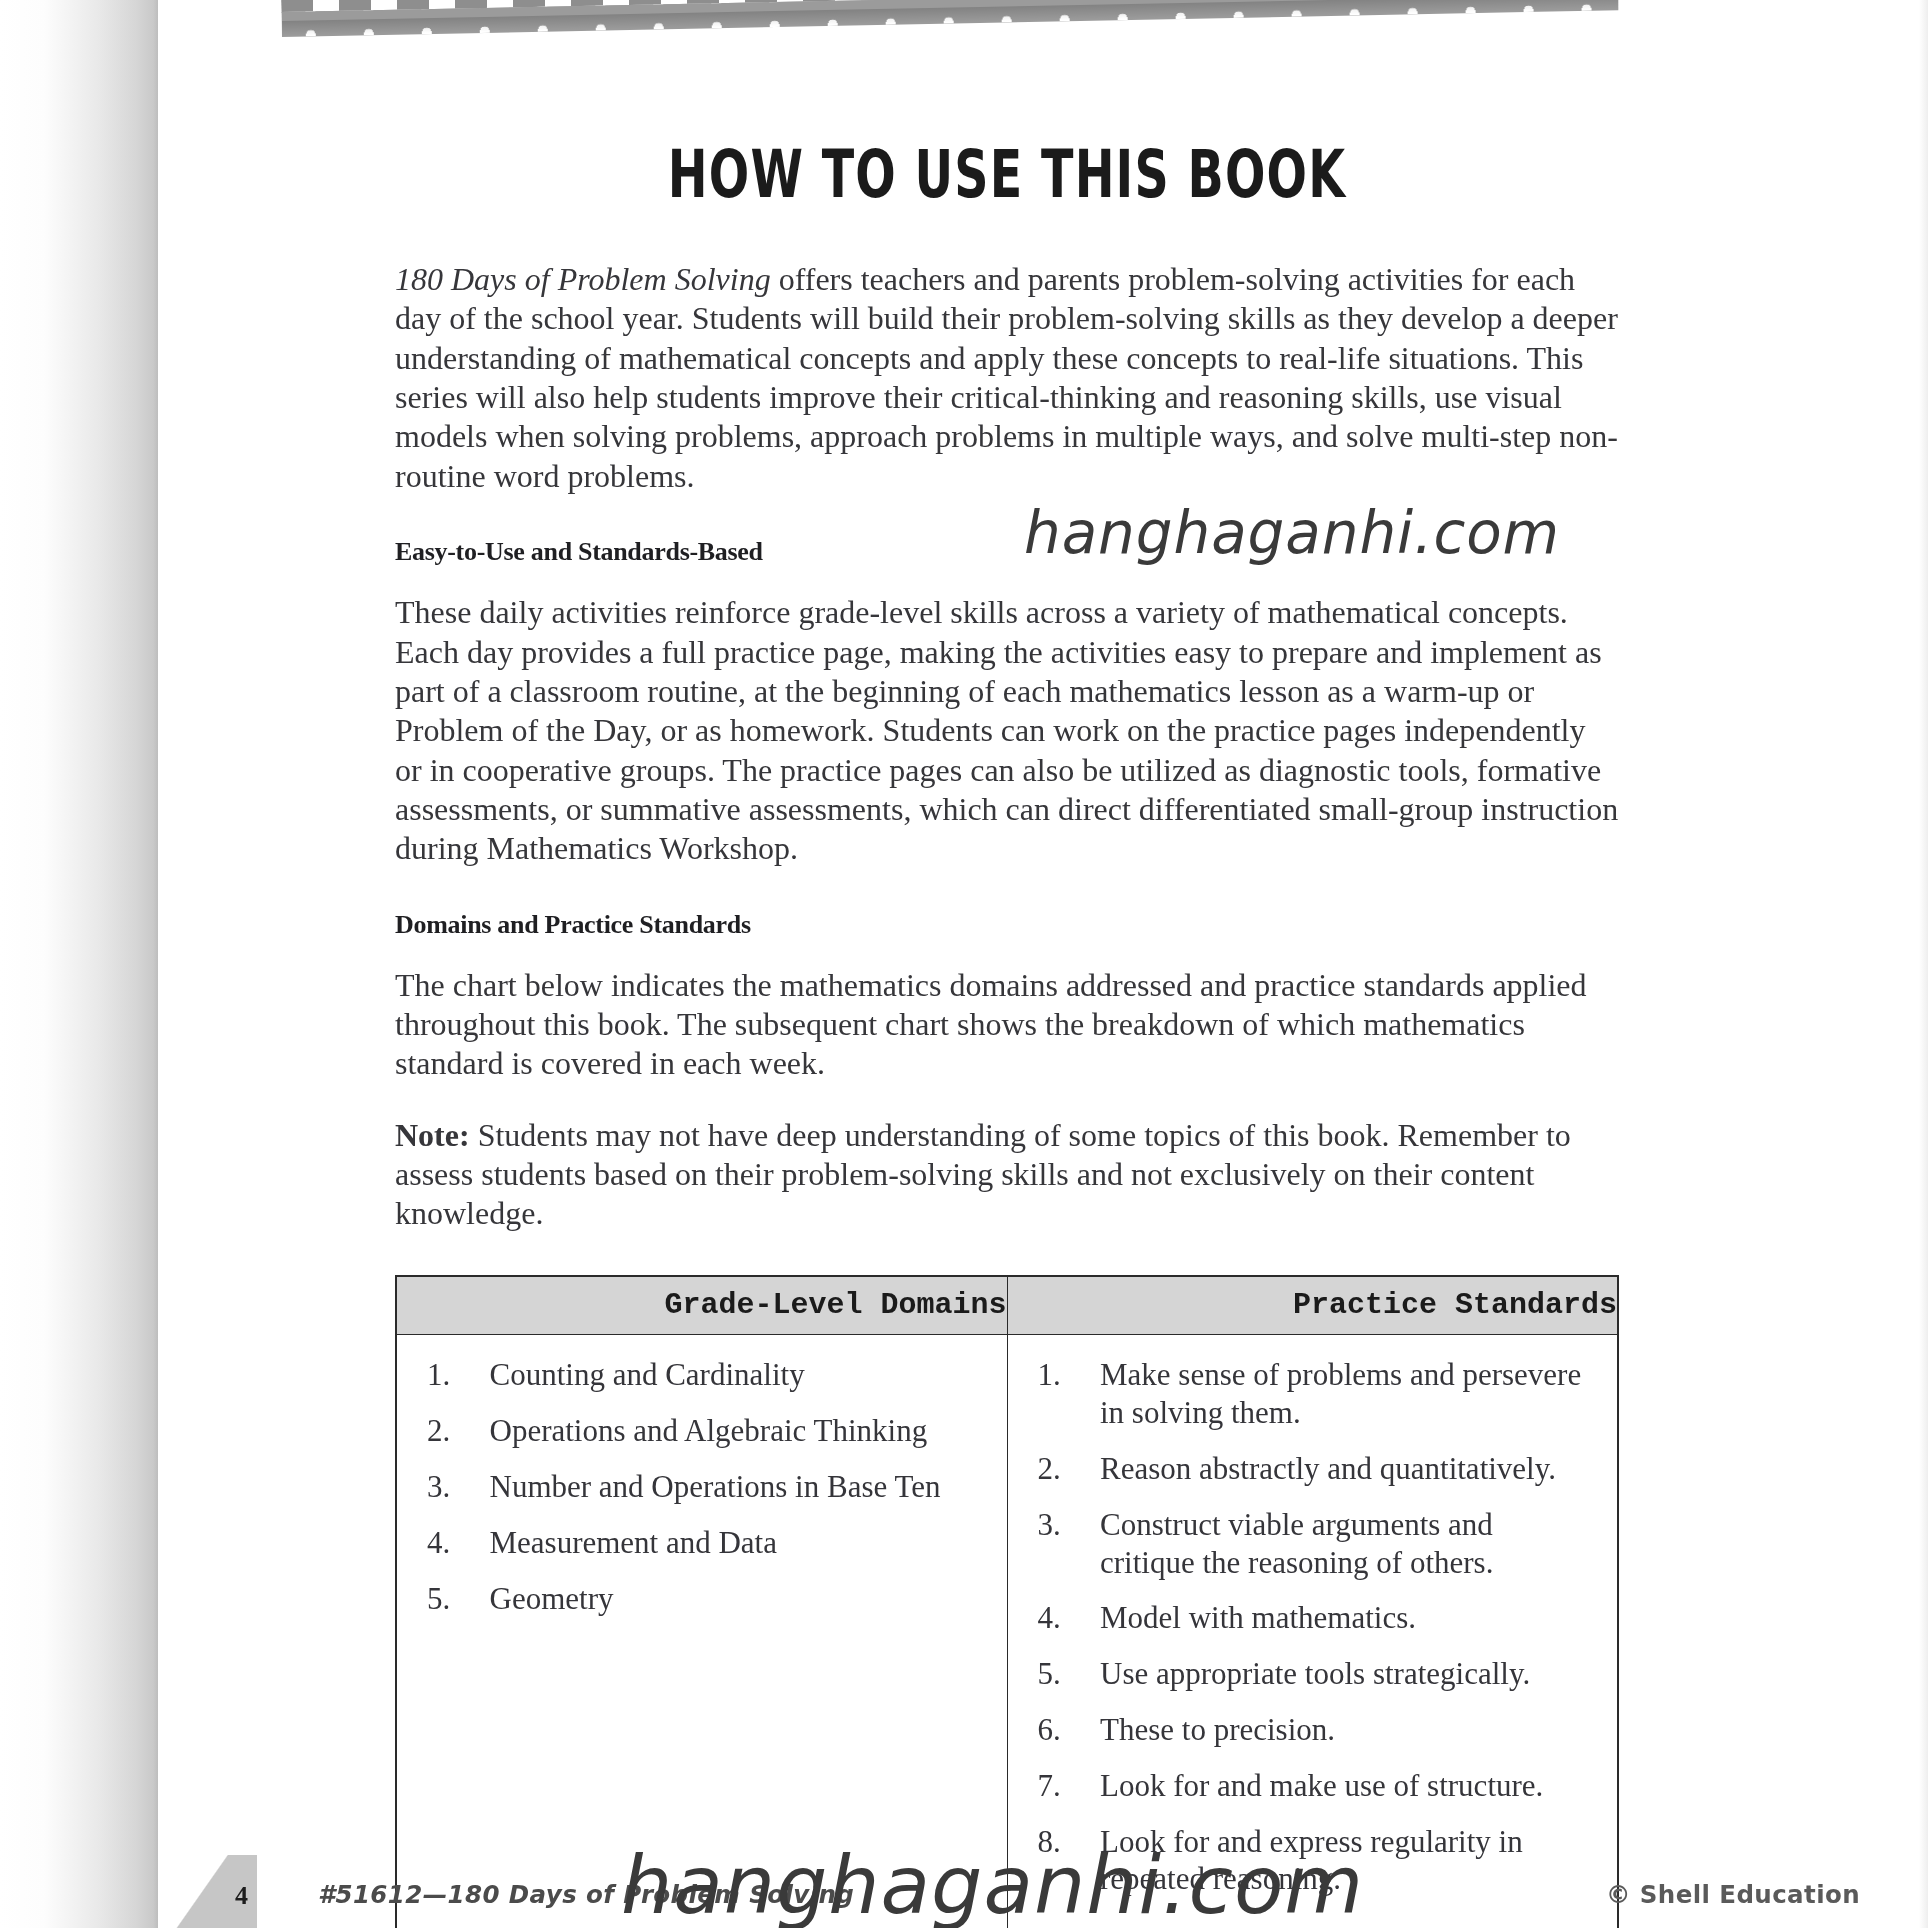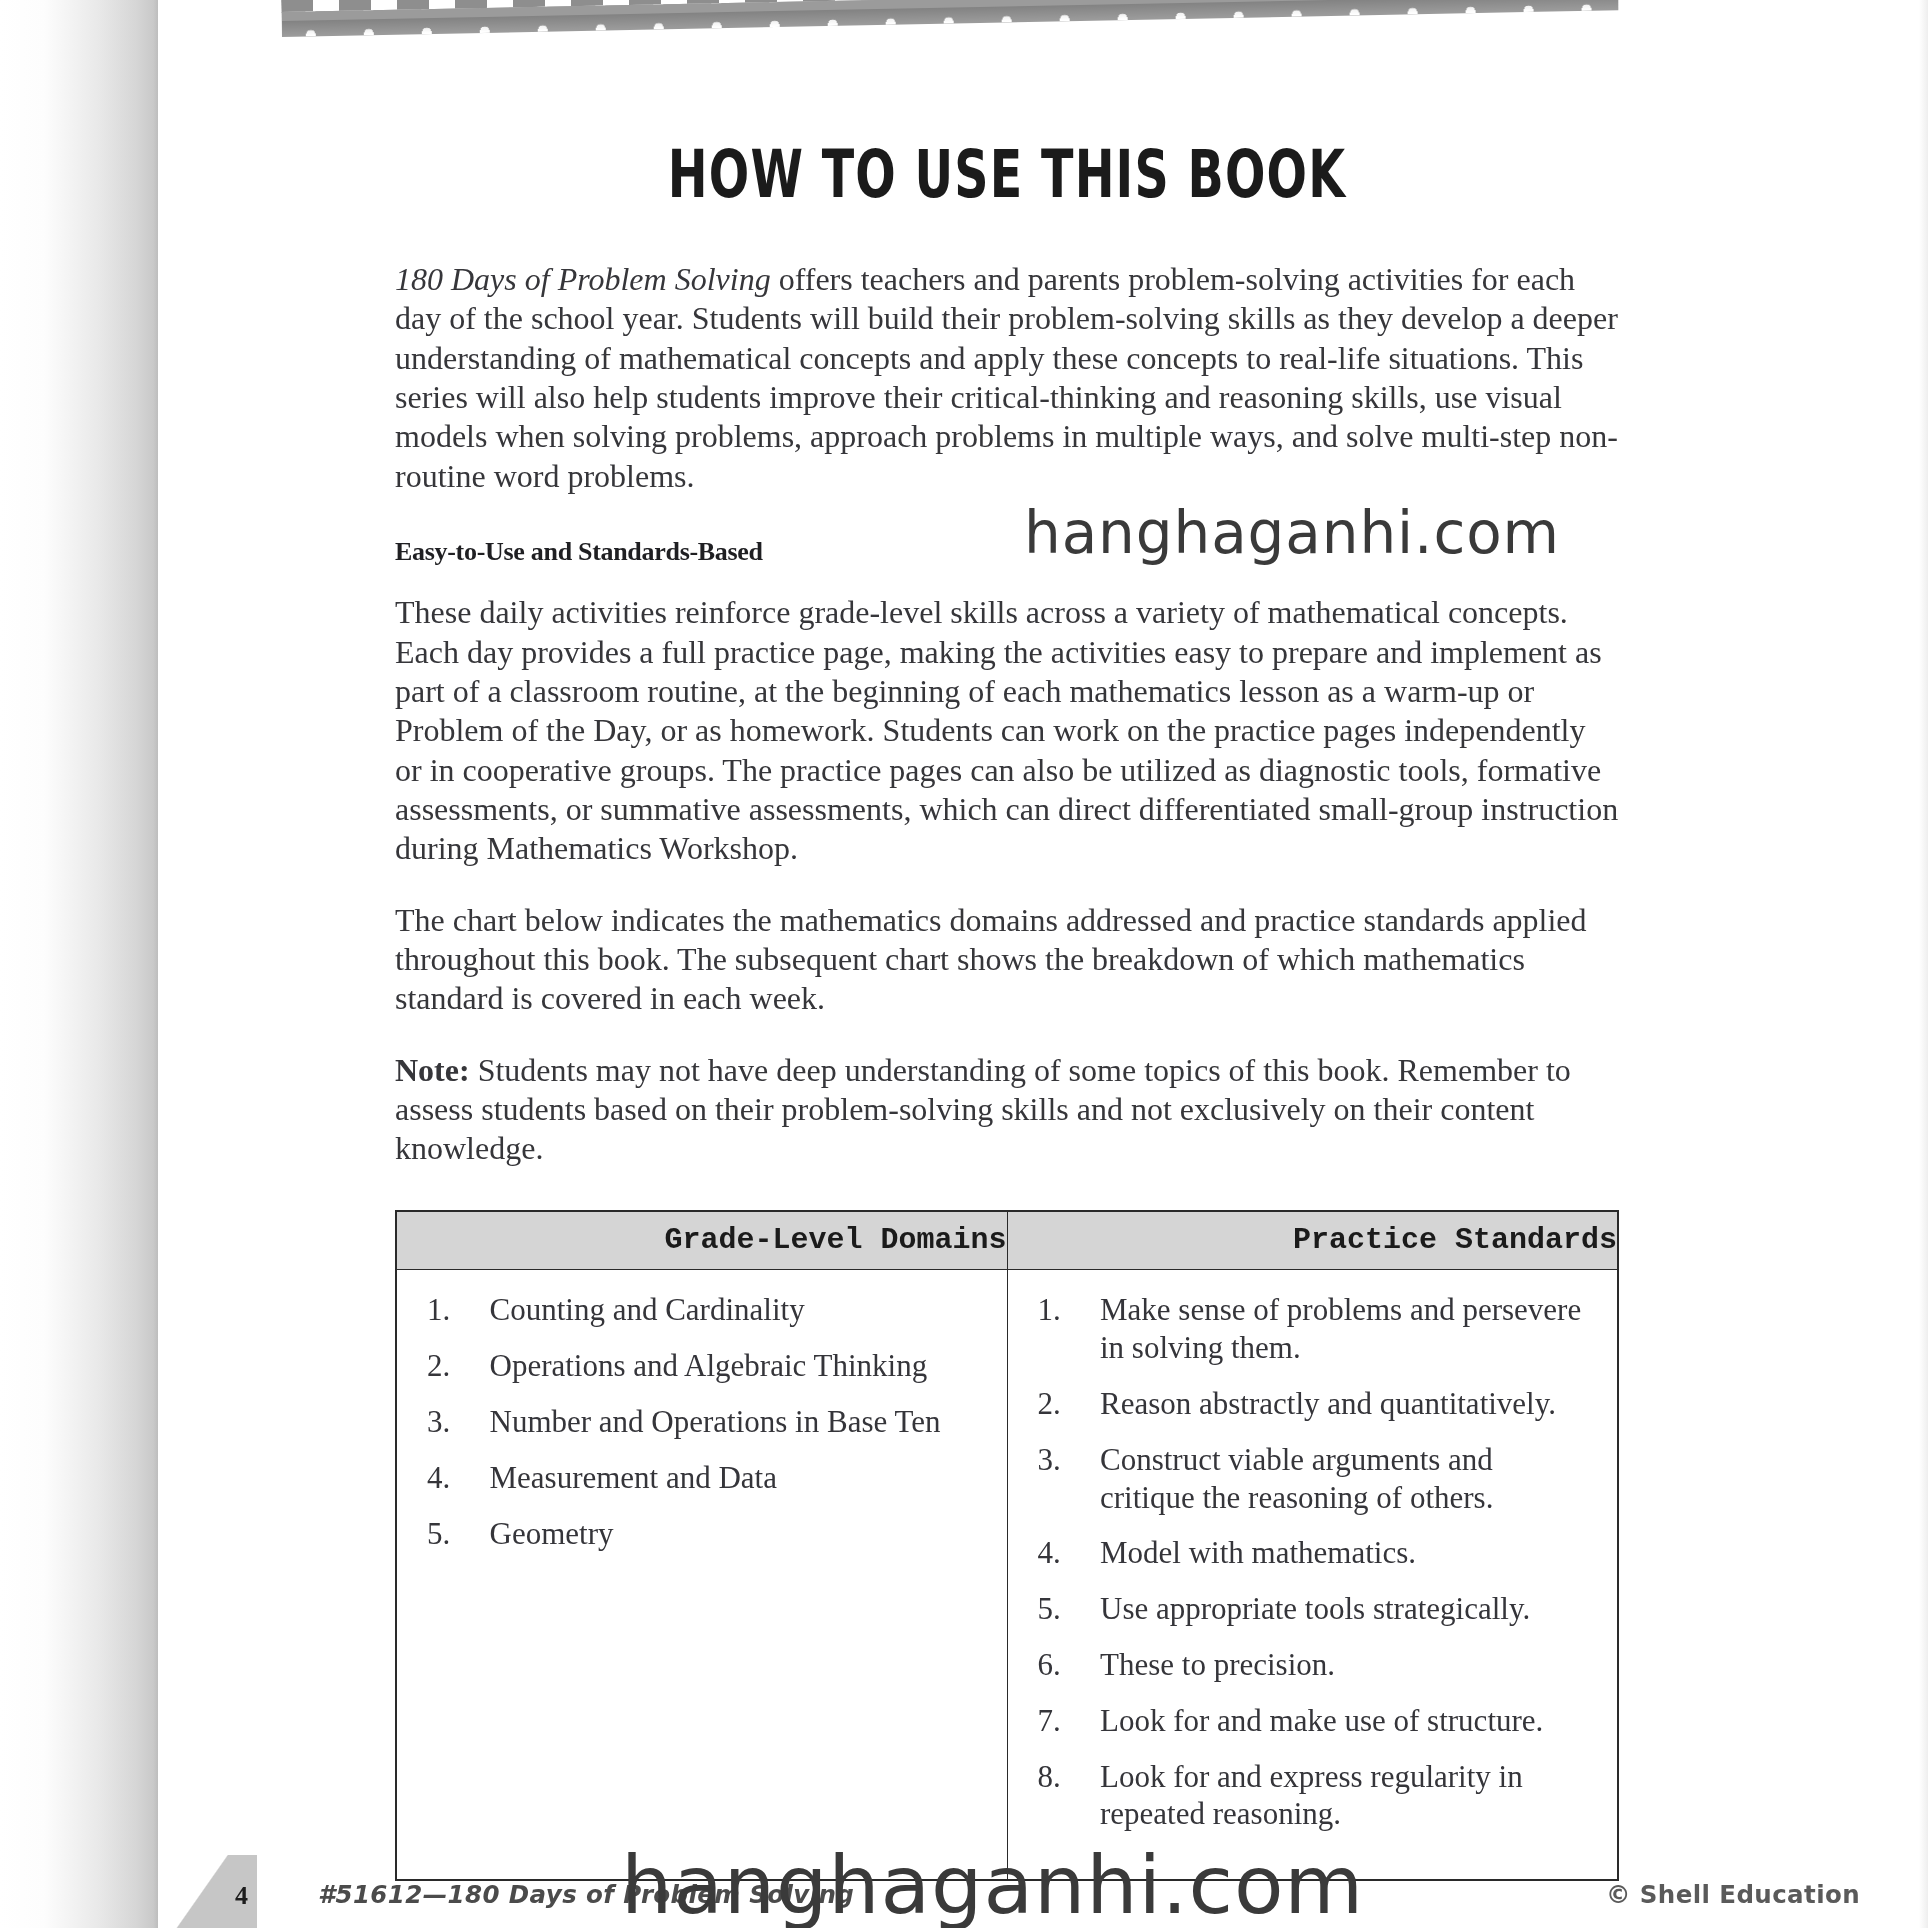--- a/index.html
+++ b/index.html
@@ -233,20 +233,21 @@
   }
 
   
   .wm {
     position: absolute;
     font-family: "DejaVu Sans", sans-serif;
     color: #3a3a3a;
     white-space: nowrap;
     pointer-events: none;
     font-weight: 400;
+    font-style: italic;
   }
   .wm-top {
     left: 1024px;
     top: 499px;
     font-size: 58px;
     letter-spacing: 0.9px;
   }
   .wm-bottom {
     left: 621px;
     top: 1838px;
@@ -273,20 +274,21 @@
 
   <div class="content">
 
     <h1 class="title">HOW TO USE THIS BOOK</h1>
 
     <p class="body"><em>180 Days of Problem Solving</em><span> offers teachers and parents problem-solving activities for each day of the school year. Students will build their problem-solving skills as they develop a deeper understanding of mathematical concepts and apply these concepts to real-life situations. This series will also help students improve their critical-thinking and reasoning skills, use visual models when solving problems, approach problems in multiple ways, and solve multi-step non-routine word problems.</span></p>
 
     <h2 class="sub">Easy-to-Use and Standards-Based</h2>
     <p class="body">These daily activities reinforce grade-level skills across a variety of mathematical concepts. Each day provides a full practice page, making the activities easy to prepare and implement as part of a classroom routine, at the beginning of each mathematics lesson as a warm-up or Problem of the Day, or as homework. Students can work on the practice pages independently or in cooperative groups. The practice pages can also be utilized as diagnostic tools, formative assessments, or summative assessments, which can direct differentiated small-group instruction during Mathematics Workshop.</p>
 
+    <h2 class="sub">Domains and Practice Standards</h2>
     <p class="body">The chart below indicates the mathematics domains addressed and practice standards applied throughout this book. The subsequent chart shows the breakdown of which mathematics standard is covered in each week.</p>
 
     <p class="body"><b>Note:</b><span> Students may not have deep understanding of some topics of this book. Remember to assess students based on their problem-solving skills and not exclusively on their content knowledge.</span></p>
 
     <table class="std">
       <thead>
         <tr>
           <th>Grade-Level Domains</th>
           <th>Practice Standards</th>
         </tr>

